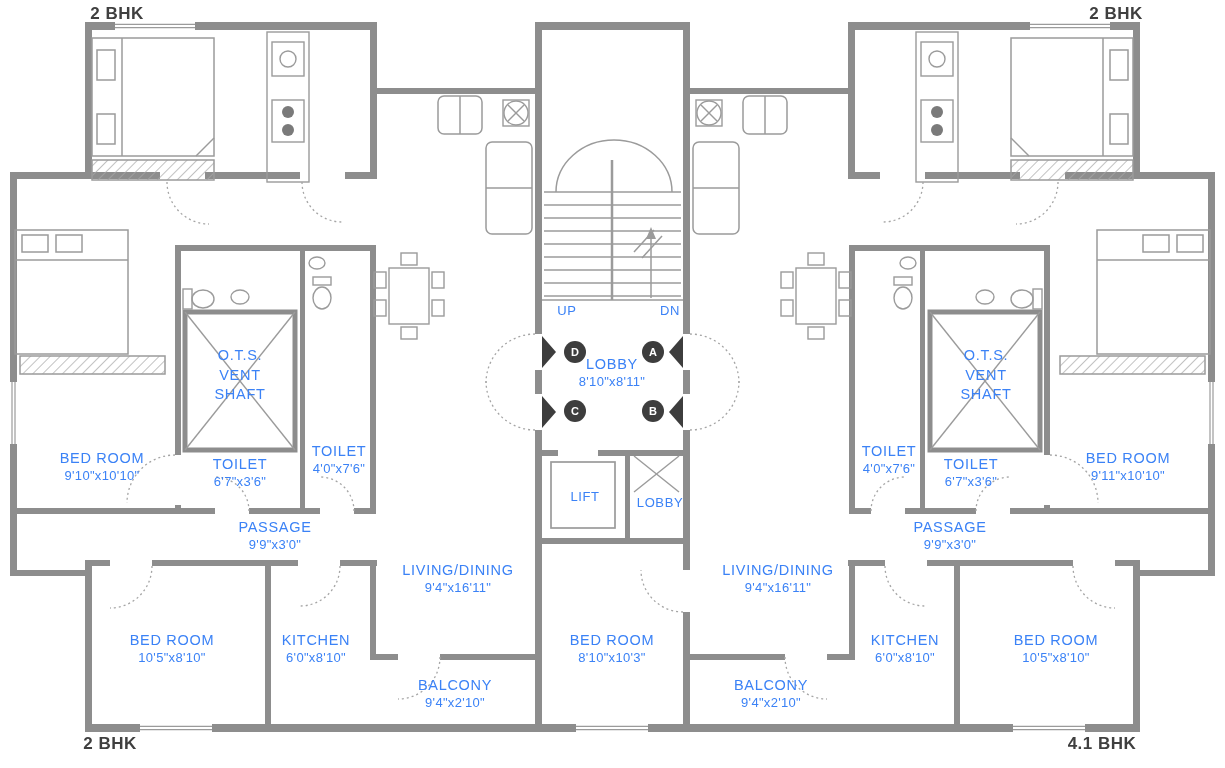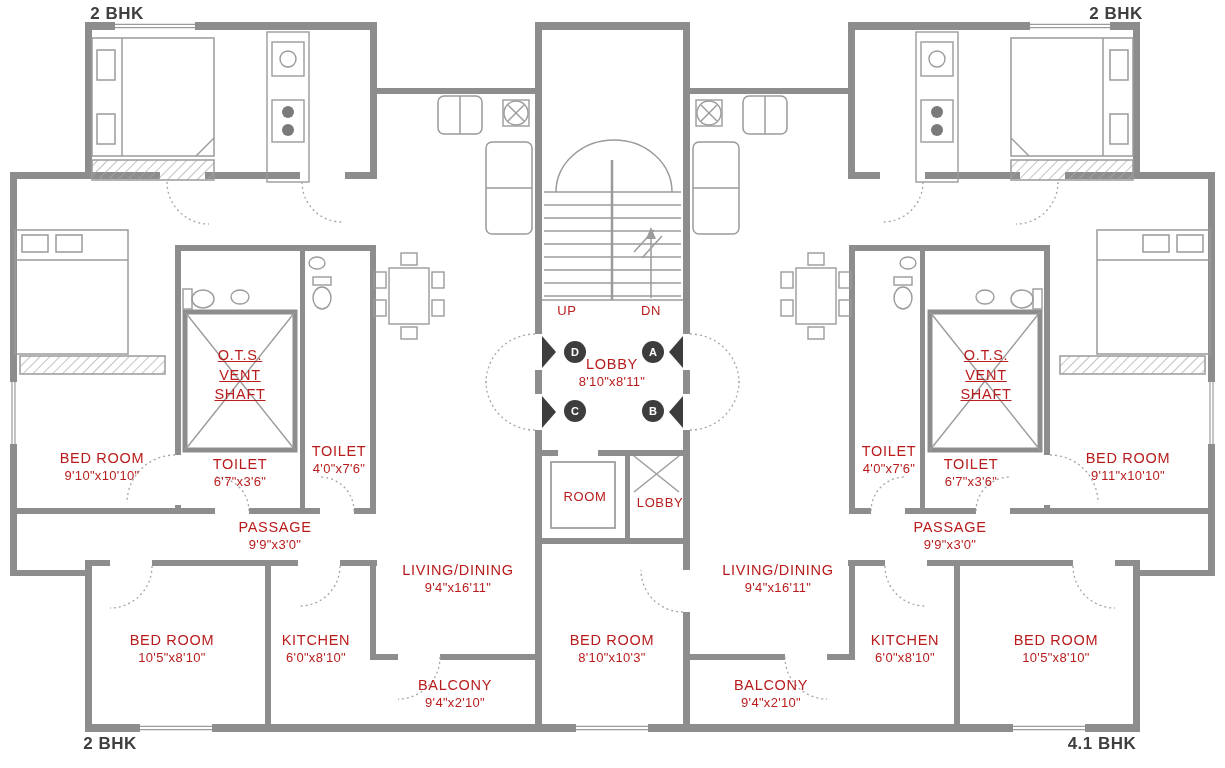--- a/index.html
+++ b/index.html
@@ -1,24 +1,24 @@
 <!DOCTYPE html>
 <html><head>
 <meta charset="utf-8">
 <style>
   * { margin:0; padding:0; box-sizing:border-box; }
   html,body { background:#ffffff; }
   body { font-family:"Liberation Sans", sans-serif; }
   .plan { position:relative; width:1225px; height:768px; background:#ffffff; overflow:hidden; }
   .plan svg { position:absolute; left:0; top:0; }
-  .lbl { position:absolute; transform:translateX(-50%); text-align:center; color:#b91c1c; white-space:nowrap; }
+  .lbl { position:absolute; transform:translateX(-50%); text-align:center; color:#3b82f6; white-space:nowrap; }
   .unit { font-size:17px; font-weight:bold; color:#3f3f3f; letter-spacing:.5px; }
   .room .rname { font-size:14.5px; letter-spacing:.7px; }
   .room .rdim { font-size:13px; letter-spacing:.3px; margin-top:2px; }
-  .vent { font-size:14.5px; letter-spacing:.7px; line-height:1.35;text-decoration:underline; }
+  .vent { font-size:14.5px; letter-spacing:.7px; line-height:1.35; }
   .small { font-size:13px; letter-spacing:.6px; }
   .door-marker { position:absolute; width:22px; height:22px; border-radius:50%;
     background:#3d3d3d; color:#ffffff; font-size:11px; font-weight:bold;
     display:flex; align-items:center; justify-content:center; }
 </style>
 </head>
 <body>
 
 <div class="plan">
 
@@ -308,33 +308,33 @@
       <path d="M 871,511 A 34,34 0 0 1 905,477"></path>
     </g>
   </svg>
 
   <div class="lbl unit" style="left:117px;top:4px">2 BHK</div>
   <div class="lbl unit" style="left:1116px;top:4px">2 BHK</div>
   <div class="lbl unit" style="left:110px;top:734px">2 BHK</div>
   <div class="lbl unit" style="left:1102px;top:734px">4.1 BHK</div>
 
   <div class="lbl small" style="left:567px;top:303px">UP</div>
-  <div class="lbl small" style="left:651px;top:303px">DN</div>
+  <div class="lbl small" style="left:670px;top:303px">DN</div>
 
   <div class="lbl room" style="left:612px;top:356px">
     <div class="rname">LOBBY</div>
     <div class="rdim">8'10"x8'11"</div>
   </div>
 
   <div class="door-marker" style="left:564px;top:341px">D</div>
   <div class="door-marker" style="left:642px;top:341px">A</div>
   <div class="door-marker" style="left:564px;top:400px">C</div>
   <div class="door-marker" style="left:642px;top:400px">B</div>
 
-  <div class="lbl small" style="left:585px;top:489px">ROOM</div>
+  <div class="lbl small" style="left:585px;top:489px">LIFT</div>
   <div class="lbl small" style="left:660px;top:495px">LOBBY</div>
 
   <div class="lbl room" style="left:612px;top:632px">
     <div class="rname">BED ROOM</div>
     <div class="rdim">8'10"x10'3"</div>
   </div>
 
   <div class="lbl vent" style="left:240px;top:346px">
     <div>O.T.S.</div>
     <div>VENT</div>

